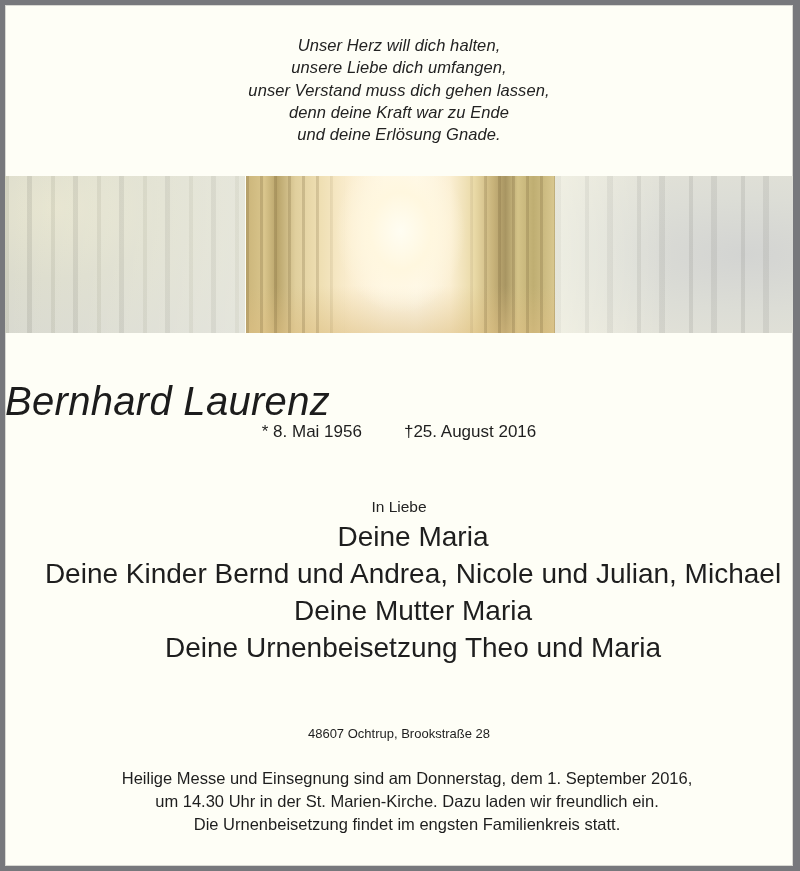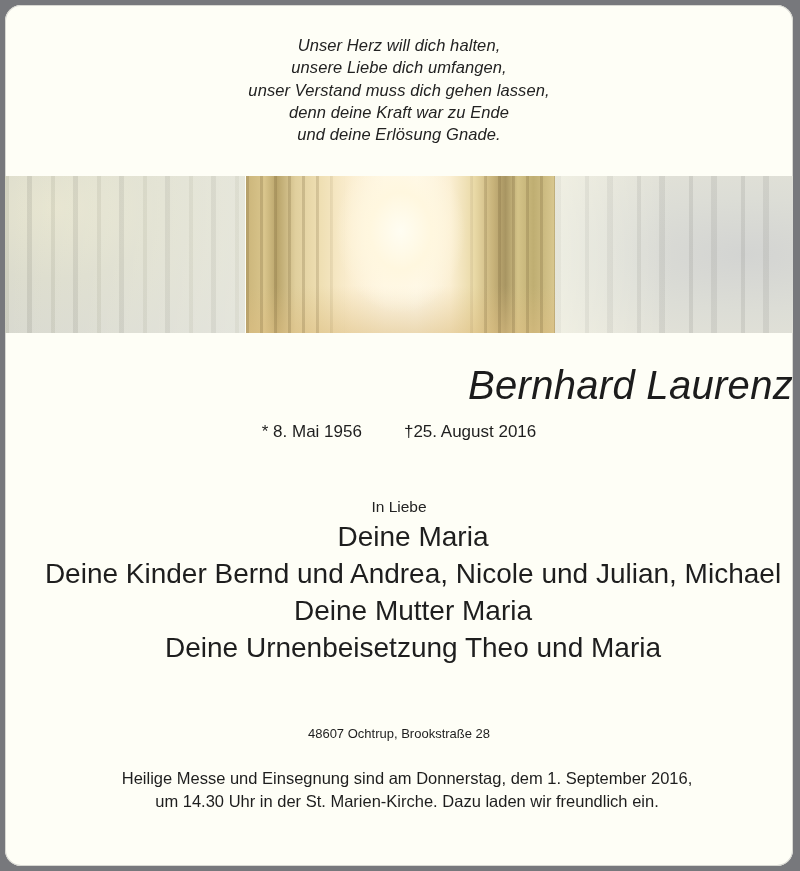--- a/index.html
+++ b/index.html
@@ -10,21 +10,20 @@
       overflow: hidden;
       font-family: "Liberation Sans", "DejaVu Sans", sans-serif;
       color: #1e1e1e;
     }
     .card {
       position: absolute;
       left: 5px; top: 5px;
       width: 788px; height: 861px;
       background: #fefef6;
       box-shadow: inset 0 0 0 1px #d8d8d2;
-      border-radius: 16px;
     }
     .poem {
       position: absolute;
       left: 0; right: 0; top: 29px;
       text-align: center;
       font-style: italic;
       font-size: 16.5px;
       line-height: 22.3px;
       color: #222;
       letter-spacing: 0.1px;
@@ -74,22 +73,22 @@
       position: absolute; left: 0; right: 0; top: 0; bottom: 0;
       background:
         repeating-linear-gradient(90deg,
           rgba(110,90,50,0.22) 0px, rgba(110,90,50,0.22) 3px,
           rgba(0,0,0,0) 3px, rgba(0,0,0,0) 14px);
       -webkit-mask-image: linear-gradient(90deg, #000 0%, #000 22%, transparent 32%, transparent 70%, #000 78%, #000 100%);
       mask-image: linear-gradient(90deg, #000 0%, #000 22%, transparent 32%, transparent 70%, #000 78%, #000 100%);
     }
 
     .name {
-      position: absolute; left: 0; right: 0; top: 357px;
-      text-align: right;
+      position: absolute; left: 0; right: 0; top: 373px;
+      text-align: left;
       font-style: italic;
       font-size: 40px;
       line-height: 46px;
       color: #1c1c1c;
       letter-spacing: 0.3px;
     }
     .dates {
       position: absolute; left: 0; right: 0; top: 416px;
       text-align: center;
       font-size: 17px;
@@ -159,15 +158,16 @@
     <div class="line">Deine Kinder Bernd und Andrea, Nicole und Julian, Michael</div>
     <div class="line">Deine Mutter Maria</div>
     <div class="line">Deine Urnenbeisetzung Theo und Maria</div>
   </div>
 
   <div class="address">48607 Ochtrup, Brookstraße 28</div>
 
   <div class="service">
     <div>Heilige Messe und Einsegnung sind am Donnerstag, dem 1. September 2016,</div>
     <div>um 14.30 Uhr in der St. Marien-Kirche. Dazu laden wir freundlich ein.</div>
+    <div>Die Urnenbeisetzung findet im engsten Familienkreis statt.</div>
   </div>
 
 </div>
 
 </body></html>

